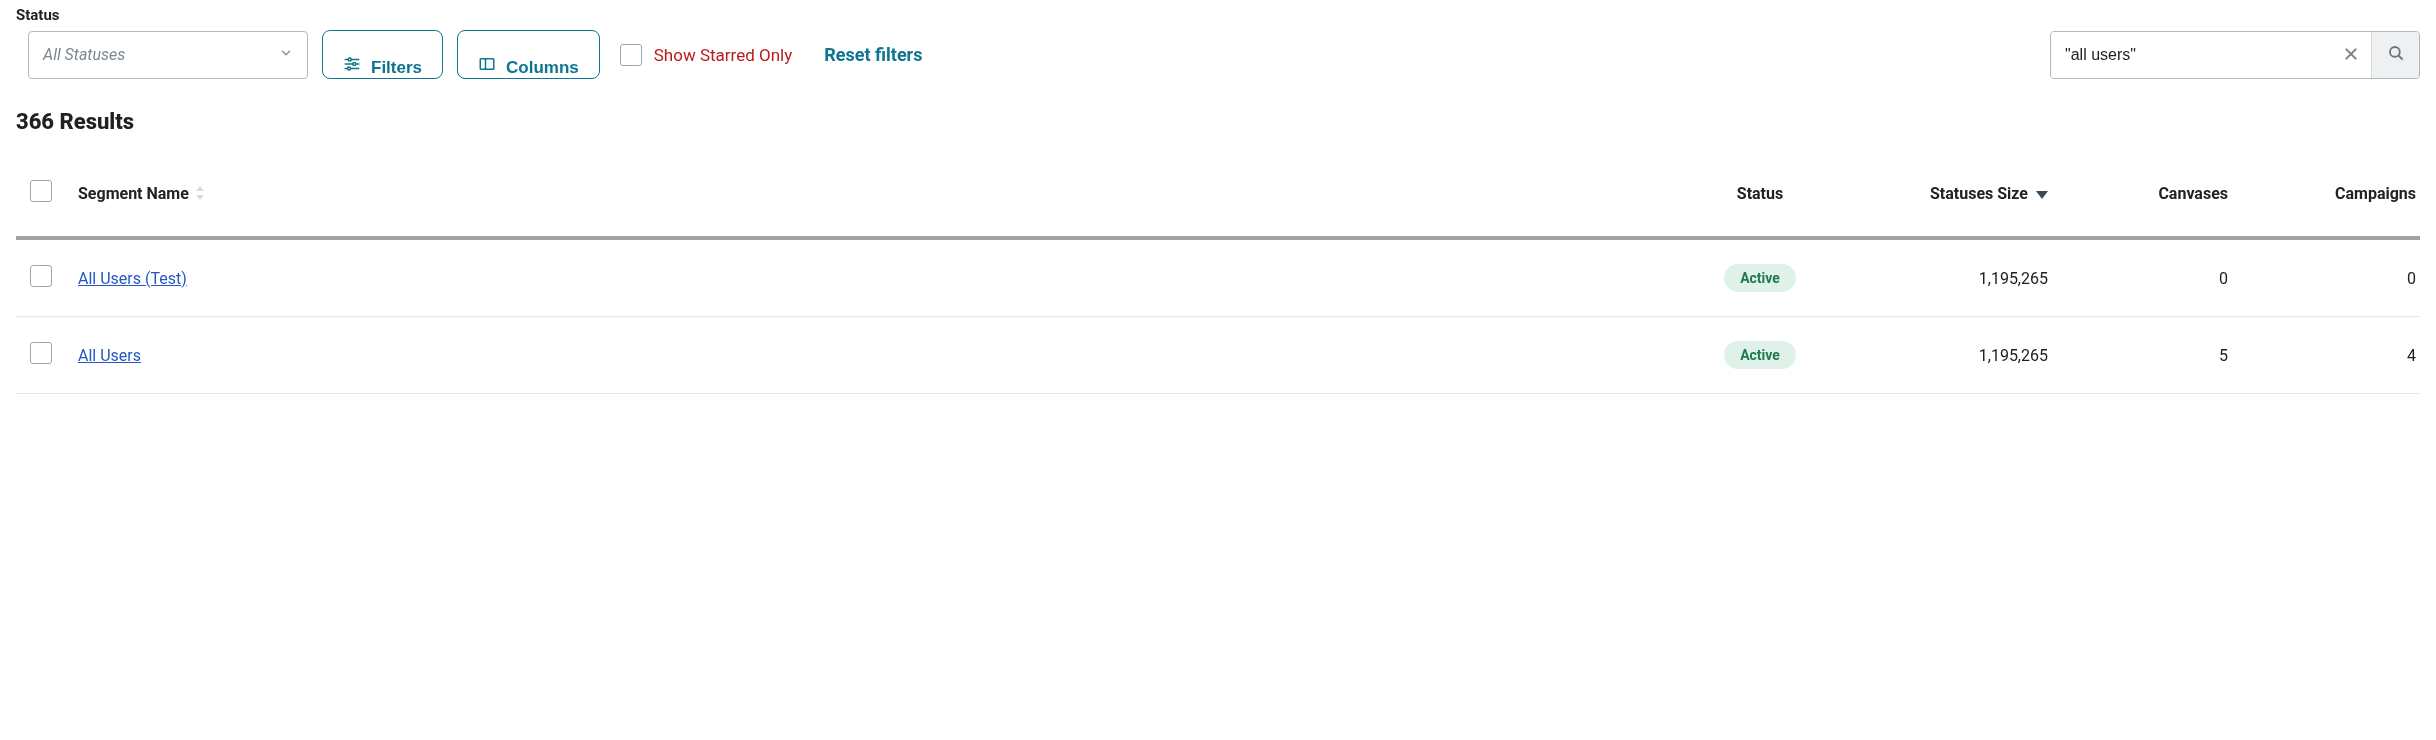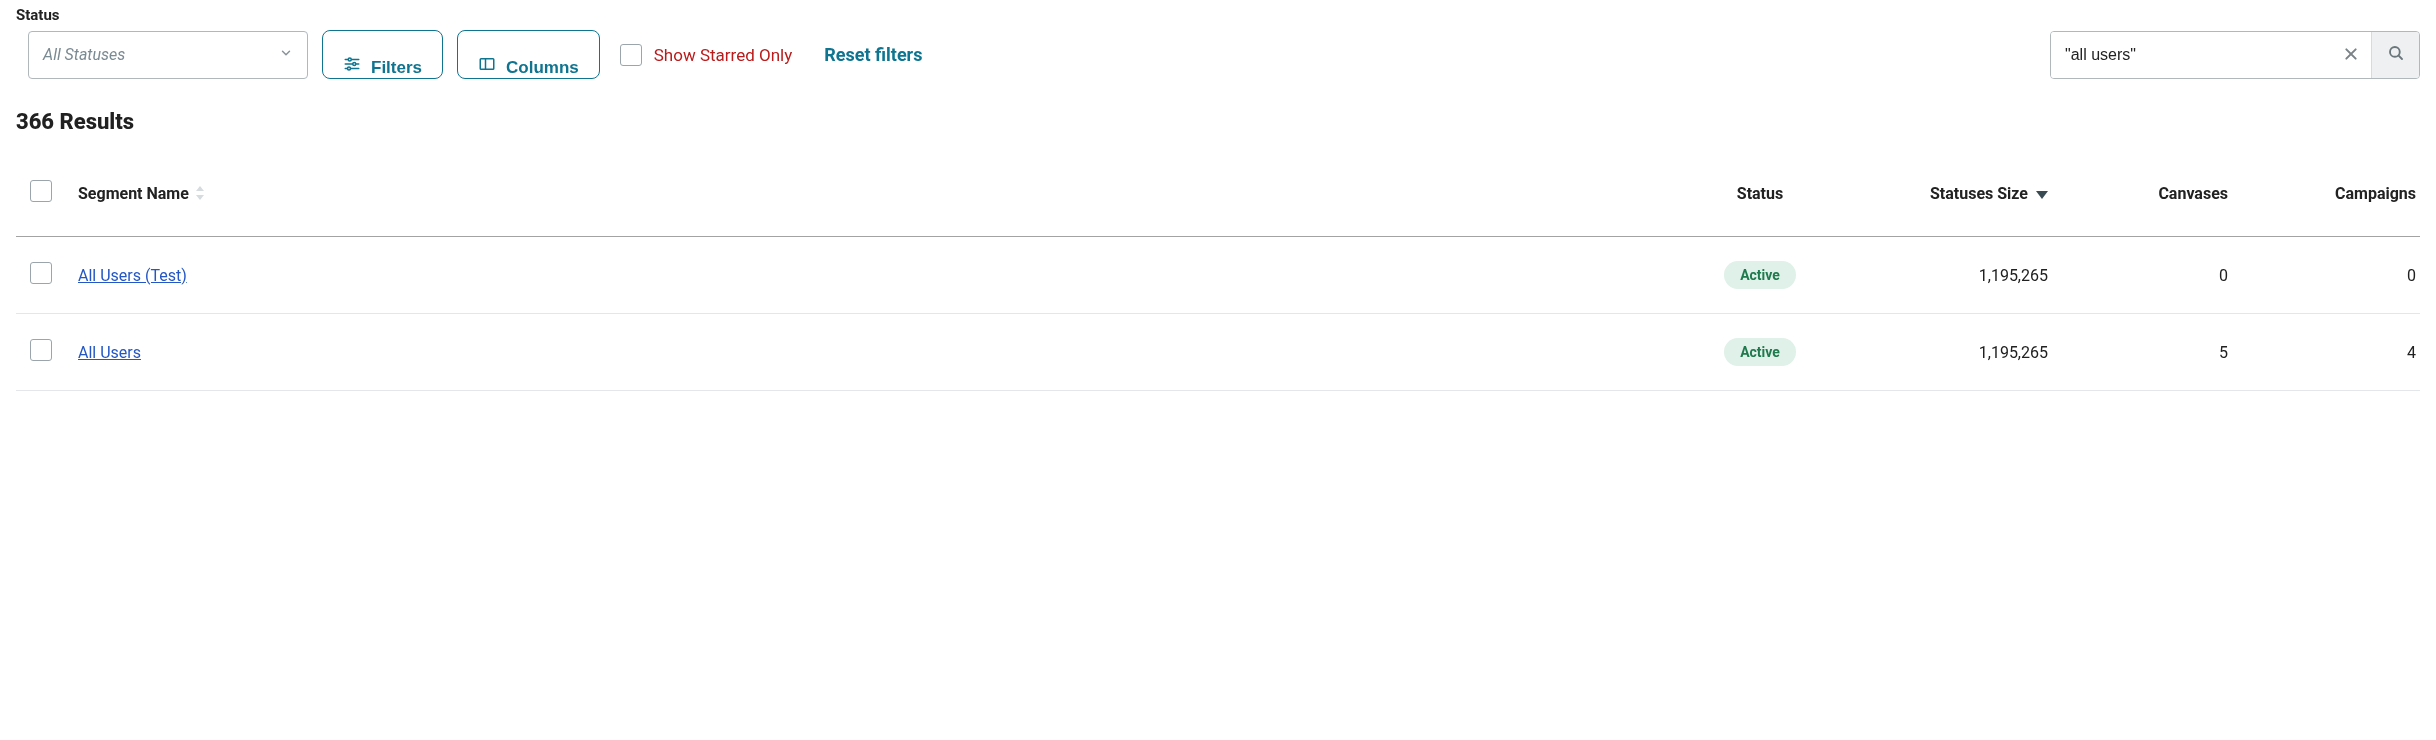--- a/index.html
+++ b/index.html
@@ -129,21 +129,21 @@
   table.segments {
     width: 100%;
     border-collapse: collapse;
   }
   table.segments thead th {
     text-align: left;
     font-weight: 700;
     font-size: 16px;
     color: #222;
     padding: 18px 12px 30px 12px;
-    border-bottom: 1px solid #a3a3a3;
+    border-bottom: 4px solid #a3a3a3;
     vertical-align: middle;
   }
   table.segments tbody td {
     padding: 24px 12px;
     border-bottom: 1px solid #e3e7e9;
     font-size: 16px;
     vertical-align: middle;
   }
   .col-check { width: 50px; padding-left: 14px !important; }
   .col-name { }

